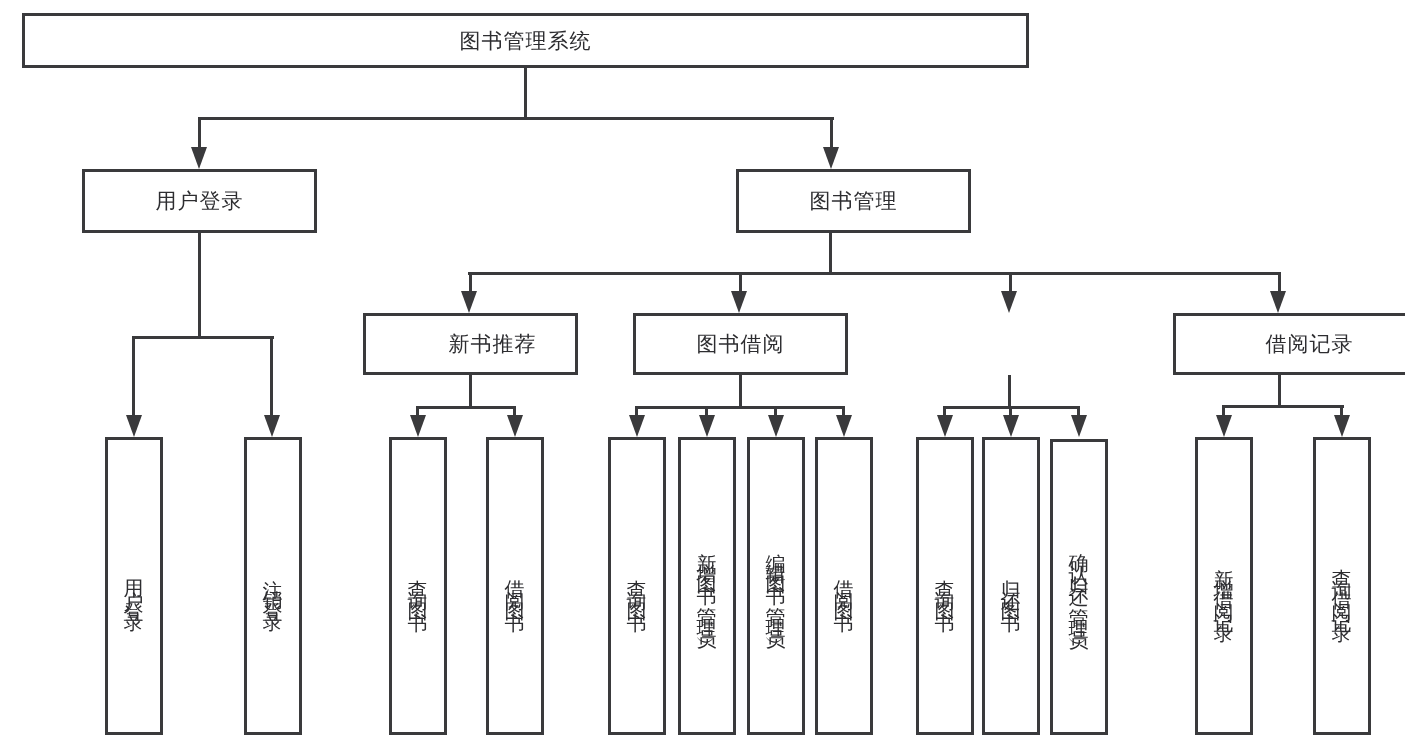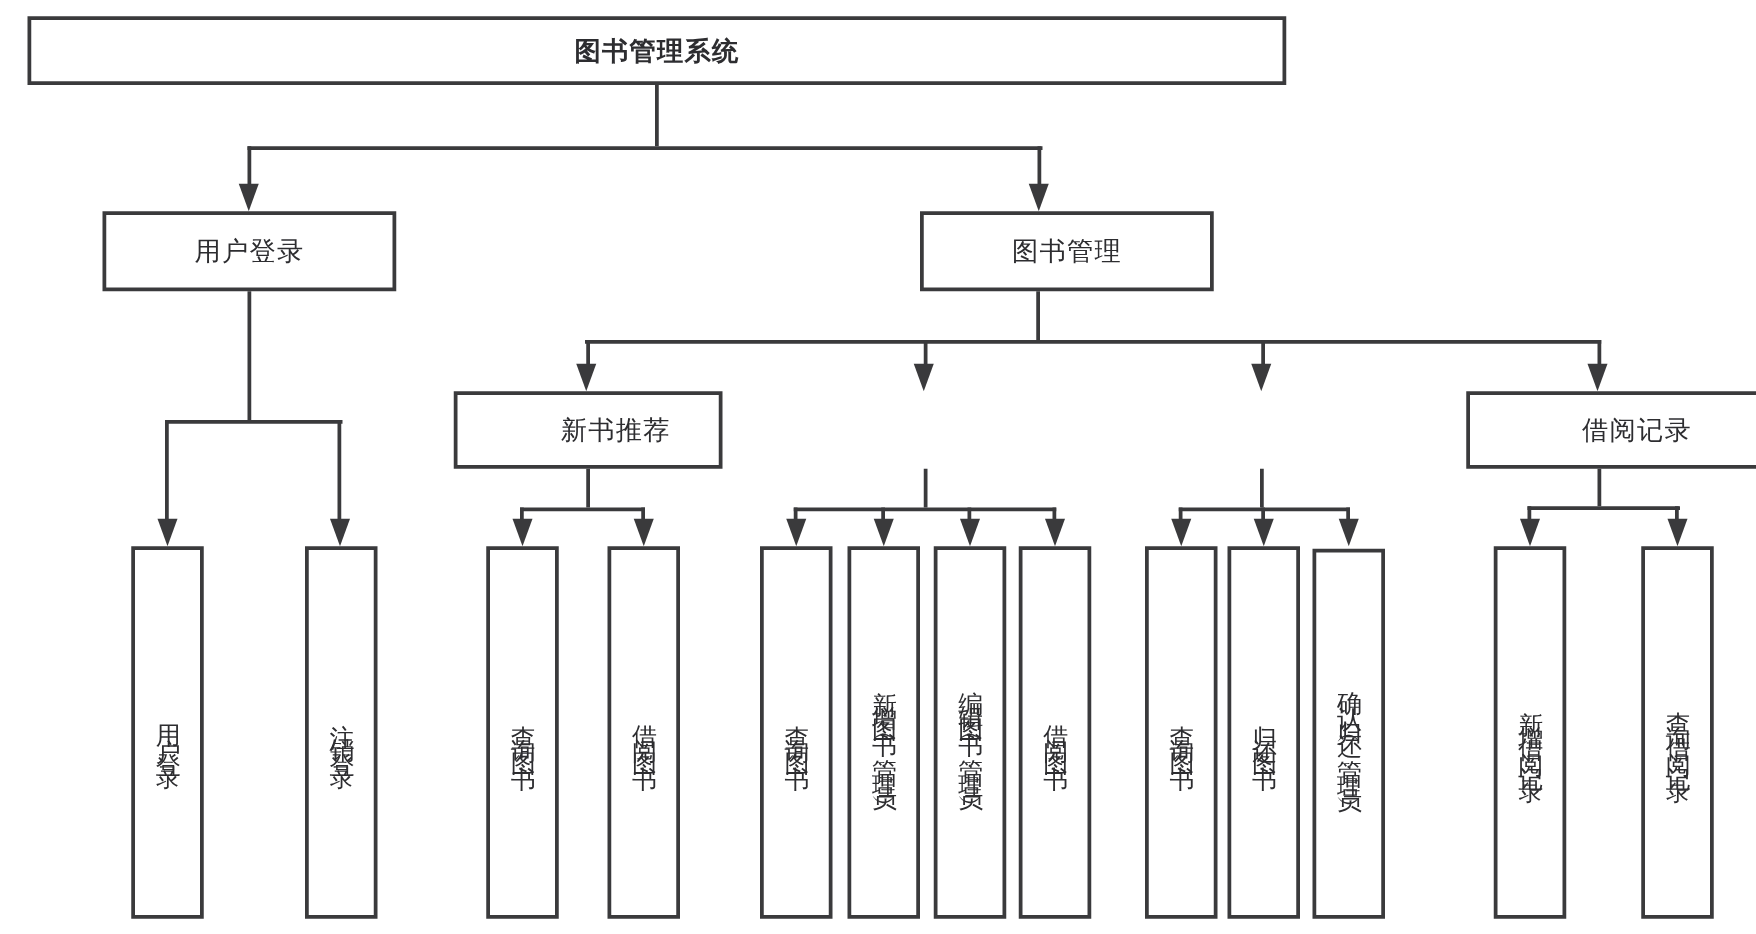--- a/index.html
+++ b/index.html
@@ -33,21 +33,21 @@
   .watermark{
     position:absolute;left:1180px;top:719px;width:222px;text-align:right;
     font-size:17px;color:var(--wm);letter-spacing:1px;
   }
 </style>
 </head>
 <body>
 
 <div id="stage">
 
-  <div class="box" style="left:22px;top:13px;width:1007px;height:55px;font-weight:bold;">
+  <div class="box" style="left:22px;top:13px;width:1007px;height:55px;">
     <span>图书管理系统</span>
   </div>
 
   <div class="vline" style="left:524px;top:68px;height:49px;"></div>
   <div class="hline" style="left:198px;top:117px;width:636px;"></div>
   <div class="vline" style="left:198px;top:117px;height:33px;"></div>
   <div class="ah" style="left:191px;top:147px;"></div>
   <div class="vline" style="left:830px;top:117px;height:33px;"></div>
   <div class="ah" style="left:823px;top:147px;"></div>
 
@@ -71,20 +71,23 @@
   <div class="ah" style="left:461px;top:291px;"></div>
   <div class="vline" style="left:739px;top:272px;height:20px;"></div>
   <div class="ah" style="left:731px;top:291px;"></div>
   <div class="vline" style="left:1009px;top:272px;height:20px;"></div>
   <div class="ah" style="left:1001px;top:291px;"></div>
   <div class="vline" style="left:1278px;top:272px;height:20px;"></div>
   <div class="ah" style="left:1270px;top:291px;"></div>
 
   <div class="box" style="left:363px;top:313px;width:215px;height:62px;padding-left:44px;">
     <span>新书推荐</span>
+  </div>
+  <div class="box" style="left:633px;top:313px;width:215px;height:62px;">
+    <span>图书借阅</span>
   </div>
   <div class="box" style="left:1173px;top:313px;width:236px;height:62px;padding-left:37px;">
     <span>借阅记录</span>
   </div>
 
   <div class="vline" style="left:469px;top:375px;height:31px;"></div>
   <div class="hline" style="left:416px;top:406px;width:100px;"></div>
   <div class="vline" style="left:416px;top:406px;height:10px;"></div>
   <div class="ah" style="left:410px;top:415px;"></div>
   <div class="vline" style="left:513px;top:406px;height:10px;"></div>

